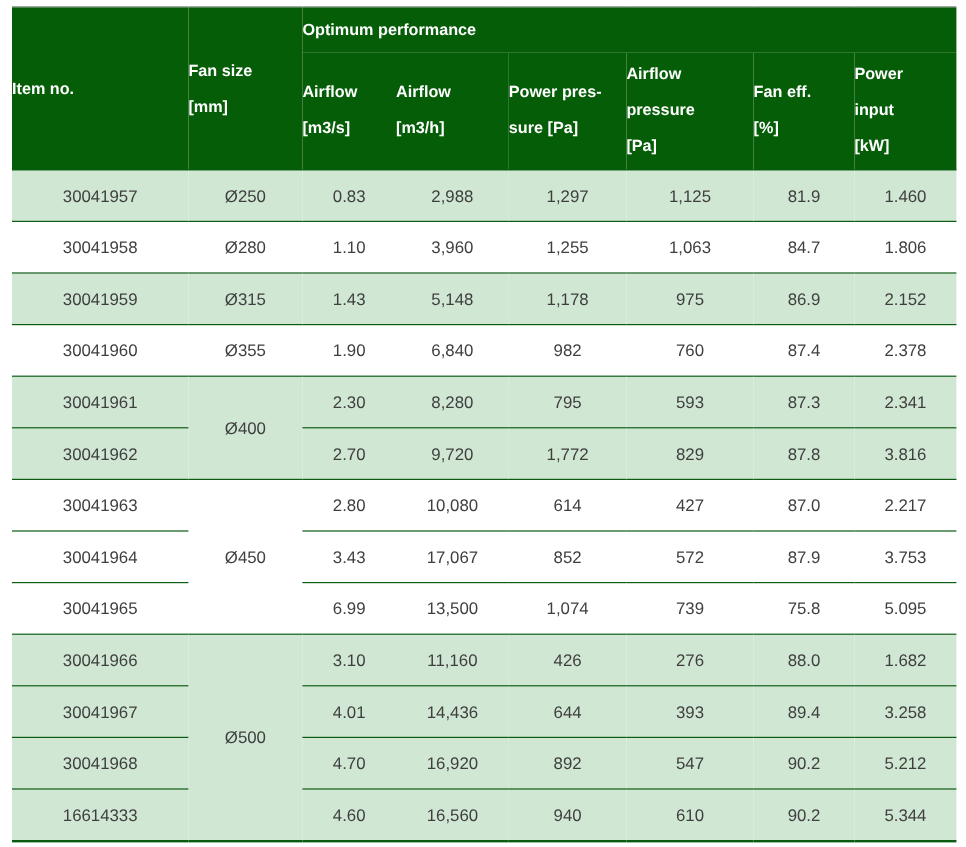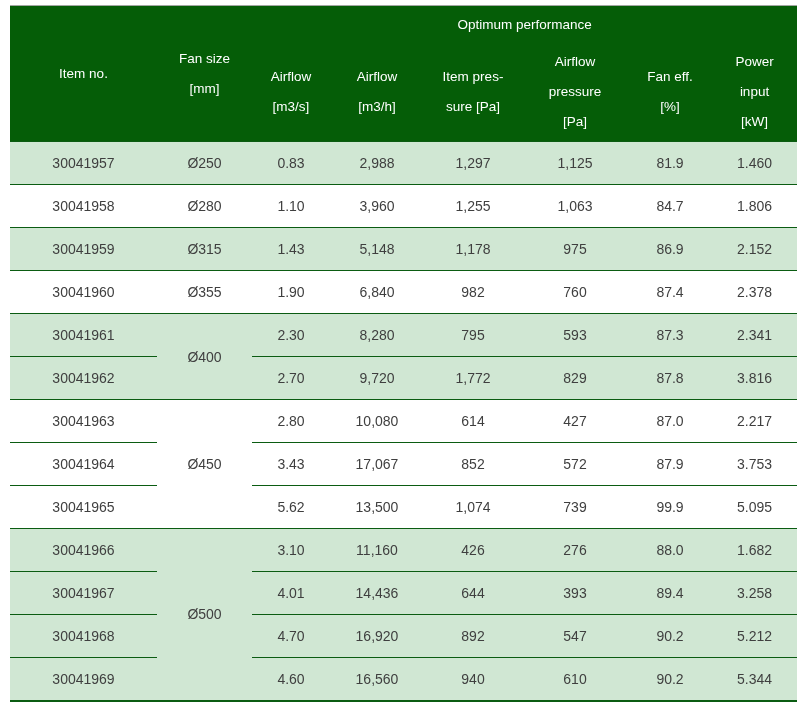--- a/index.html
+++ b/index.html
@@ -29,23 +29,23 @@
   col.c-afs   { width: 78px; }
   col.c-afh   { width: 94px; }
   col.c-tp    { width: 98px; }
   col.c-sp    { width: 106px; }
   col.c-fe    { width: 84px; }
   col.c-pi    { width: 85px; }
 
   thead th {
     background: var(--header-bg, #055d07);
     color: var(--header-text, #ffffff);
-    font-weight: normal;
+    font-weight: bold;
     font-size: 13.5px;
-    text-align: center;
+    text-align: left;
     vertical-align: middle;
     line-height: 30px;
     padding: 0;
   }
   tr.grouphdr th.oph { height: 38px; }
   tr.subhdr th { height: 98px; }
   th .hl { display: block; }
 
   tbody td {
     height: 43px;
@@ -88,21 +88,21 @@
       <tr class="subhdr">
         <th>
           <span class="hl">Airflow</span>
           <span class="hl">[m3/s]</span>
         </th>
         <th>
           <span class="hl">Airflow</span>
           <span class="hl">[m3/h]</span>
         </th>
         <th>
-          <span class="hl">Item pres-</span>
+          <span class="hl">Power pres-</span>
           <span class="hl">sure [Pa]</span>
         </th>
         <th>
           <span class="hl">Airflow</span>
           <span class="hl">pressure</span>
           <span class="hl">[Pa]</span>
         </th>
         <th>
           <span class="hl">Fan eff.</span>
           <span class="hl">[%]</span>
@@ -188,25 +188,25 @@
         <td>30041964</td>
         <td>3.43</td>
         <td>17,067</td>
         <td>852</td>
         <td>572</td>
         <td>87.9</td>
         <td>3.753</td>
       </tr>
       <tr>
         <td>30041965</td>
-        <td>5.62</td>
+        <td>6.99</td>
         <td>13,500</td>
         <td>1,074</td>
         <td>739</td>
-        <td>99.9</td>
+        <td>75.8</td>
         <td>5.095</td>
       </tr>
       <tr class="g">
         <td>30041966</td>
         <td rowspan="4">Ø500</td>
         <td>3.10</td>
         <td>11,160</td>
         <td>426</td>
         <td>276</td>
         <td>88.0</td>
@@ -224,21 +224,21 @@
       <tr class="g">
         <td>30041968</td>
         <td>4.70</td>
         <td>16,920</td>
         <td>892</td>
         <td>547</td>
         <td>90.2</td>
         <td>5.212</td>
       </tr>
       <tr class="g">
-        <td>30041969</td>
+        <td>16614333</td>
         <td>4.60</td>
         <td>16,560</td>
         <td>940</td>
         <td>610</td>
         <td>90.2</td>
         <td>5.344</td>
       </tr>
     </tbody>
   </table>
 </div>

